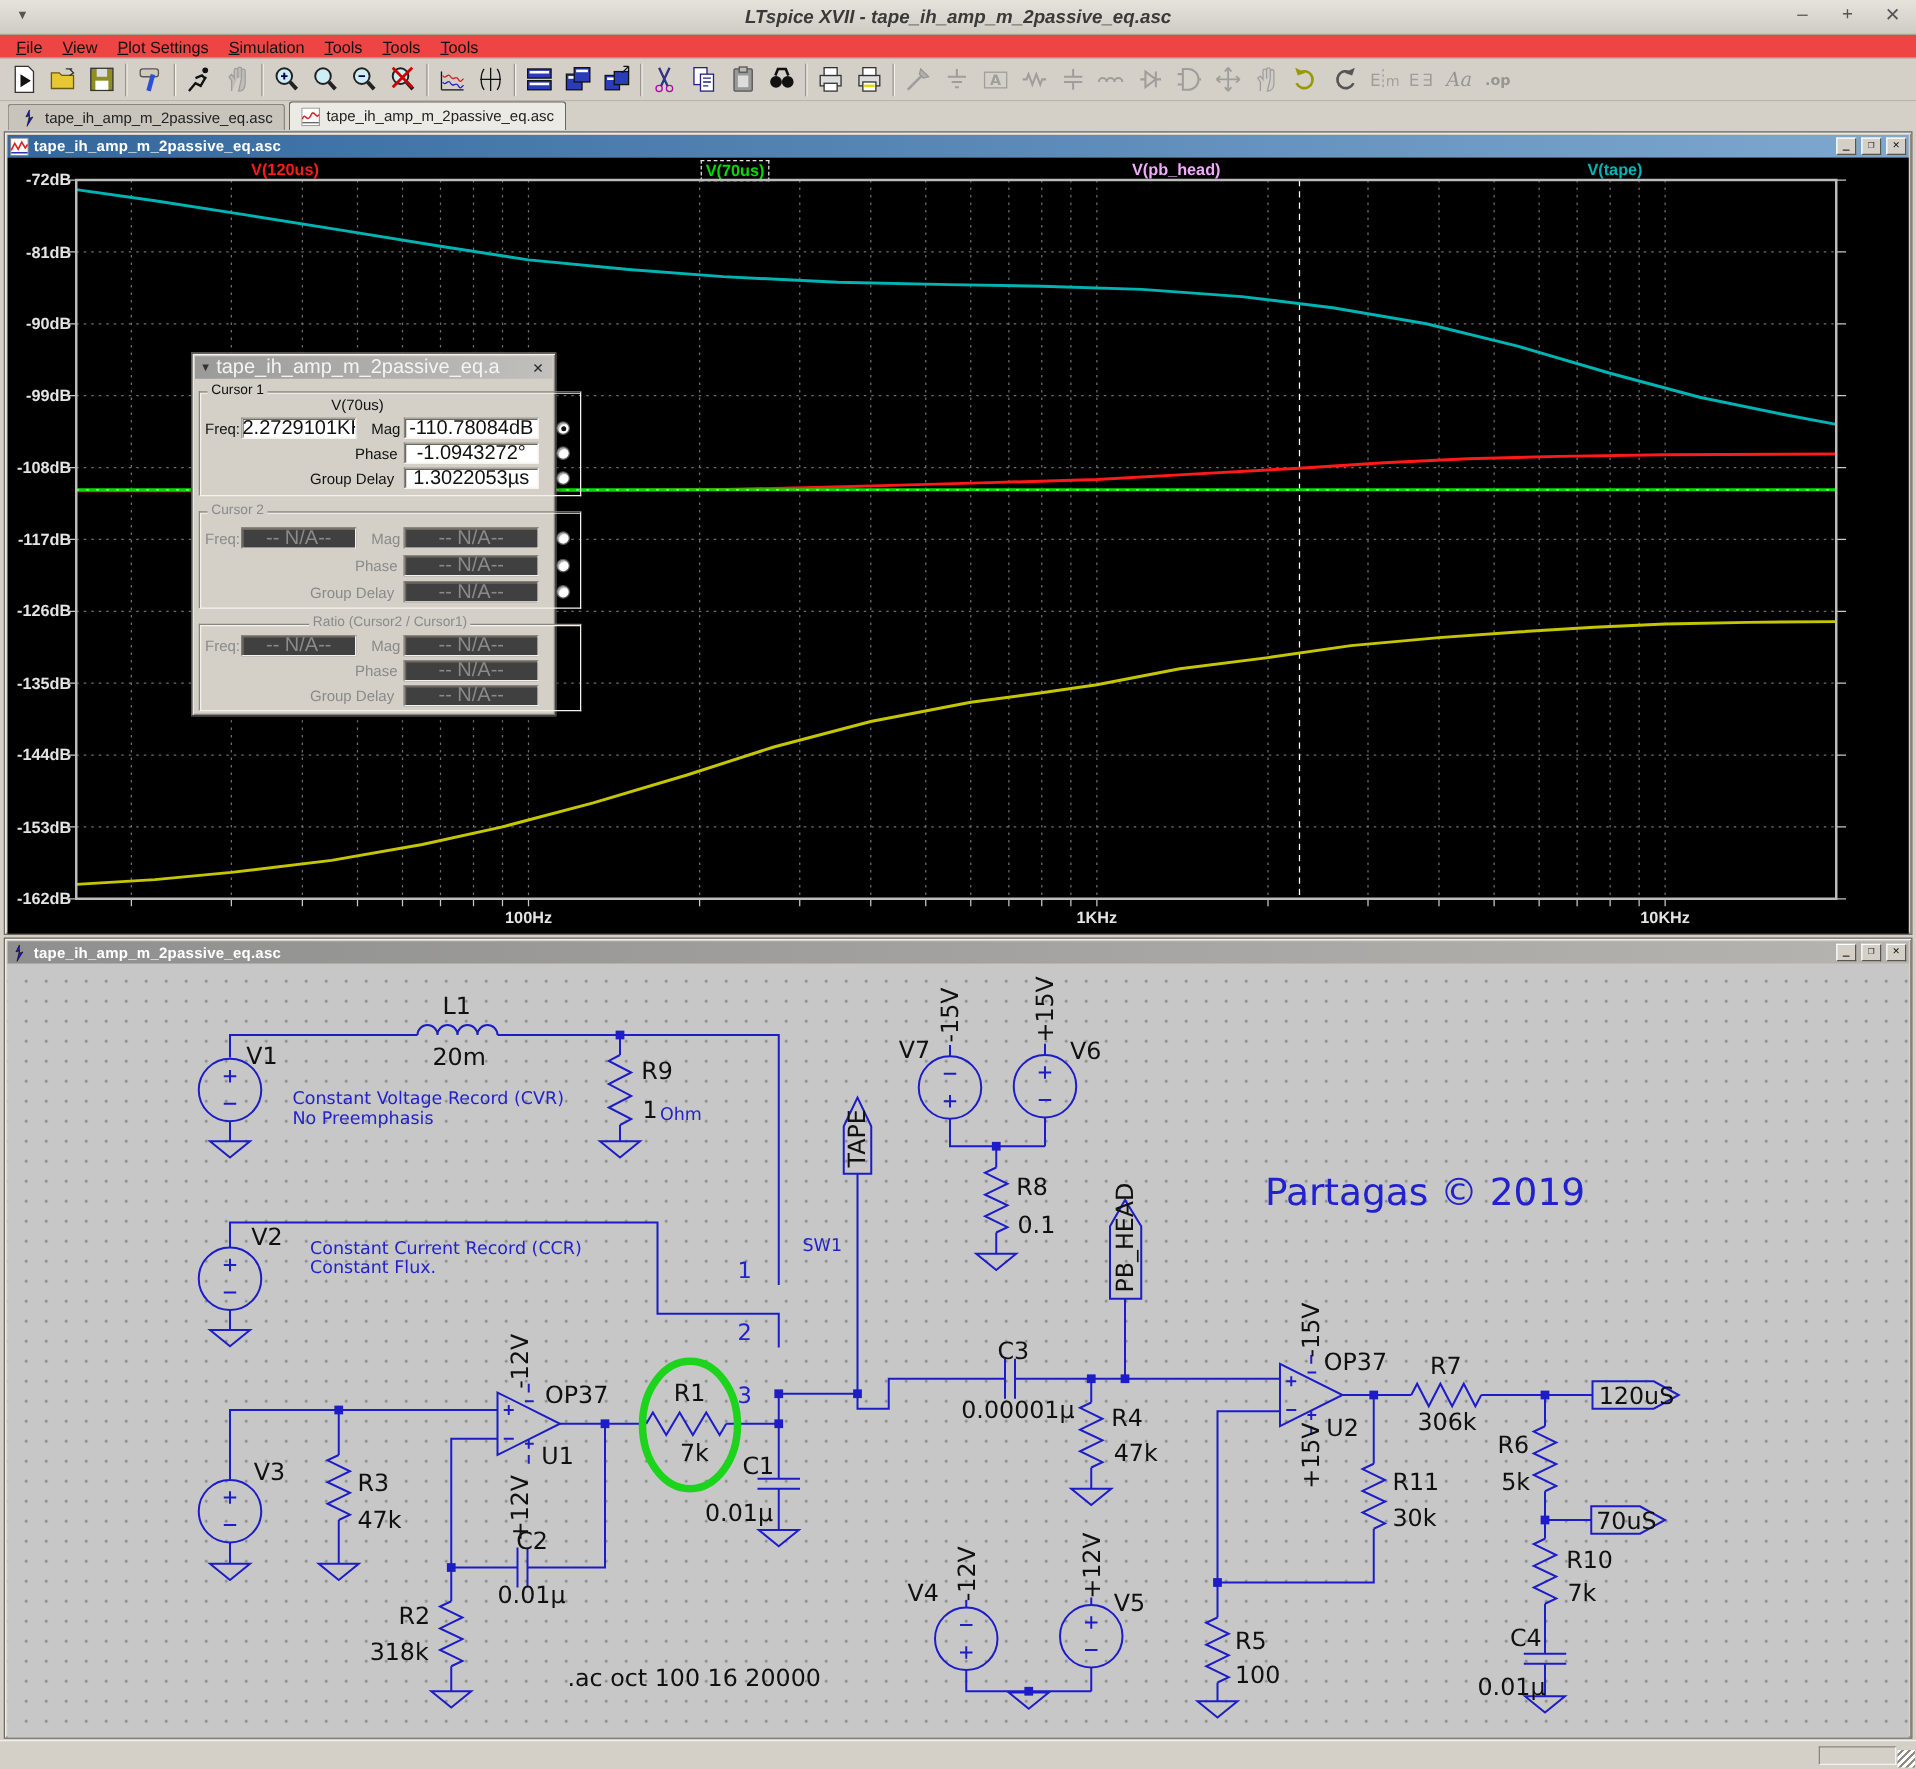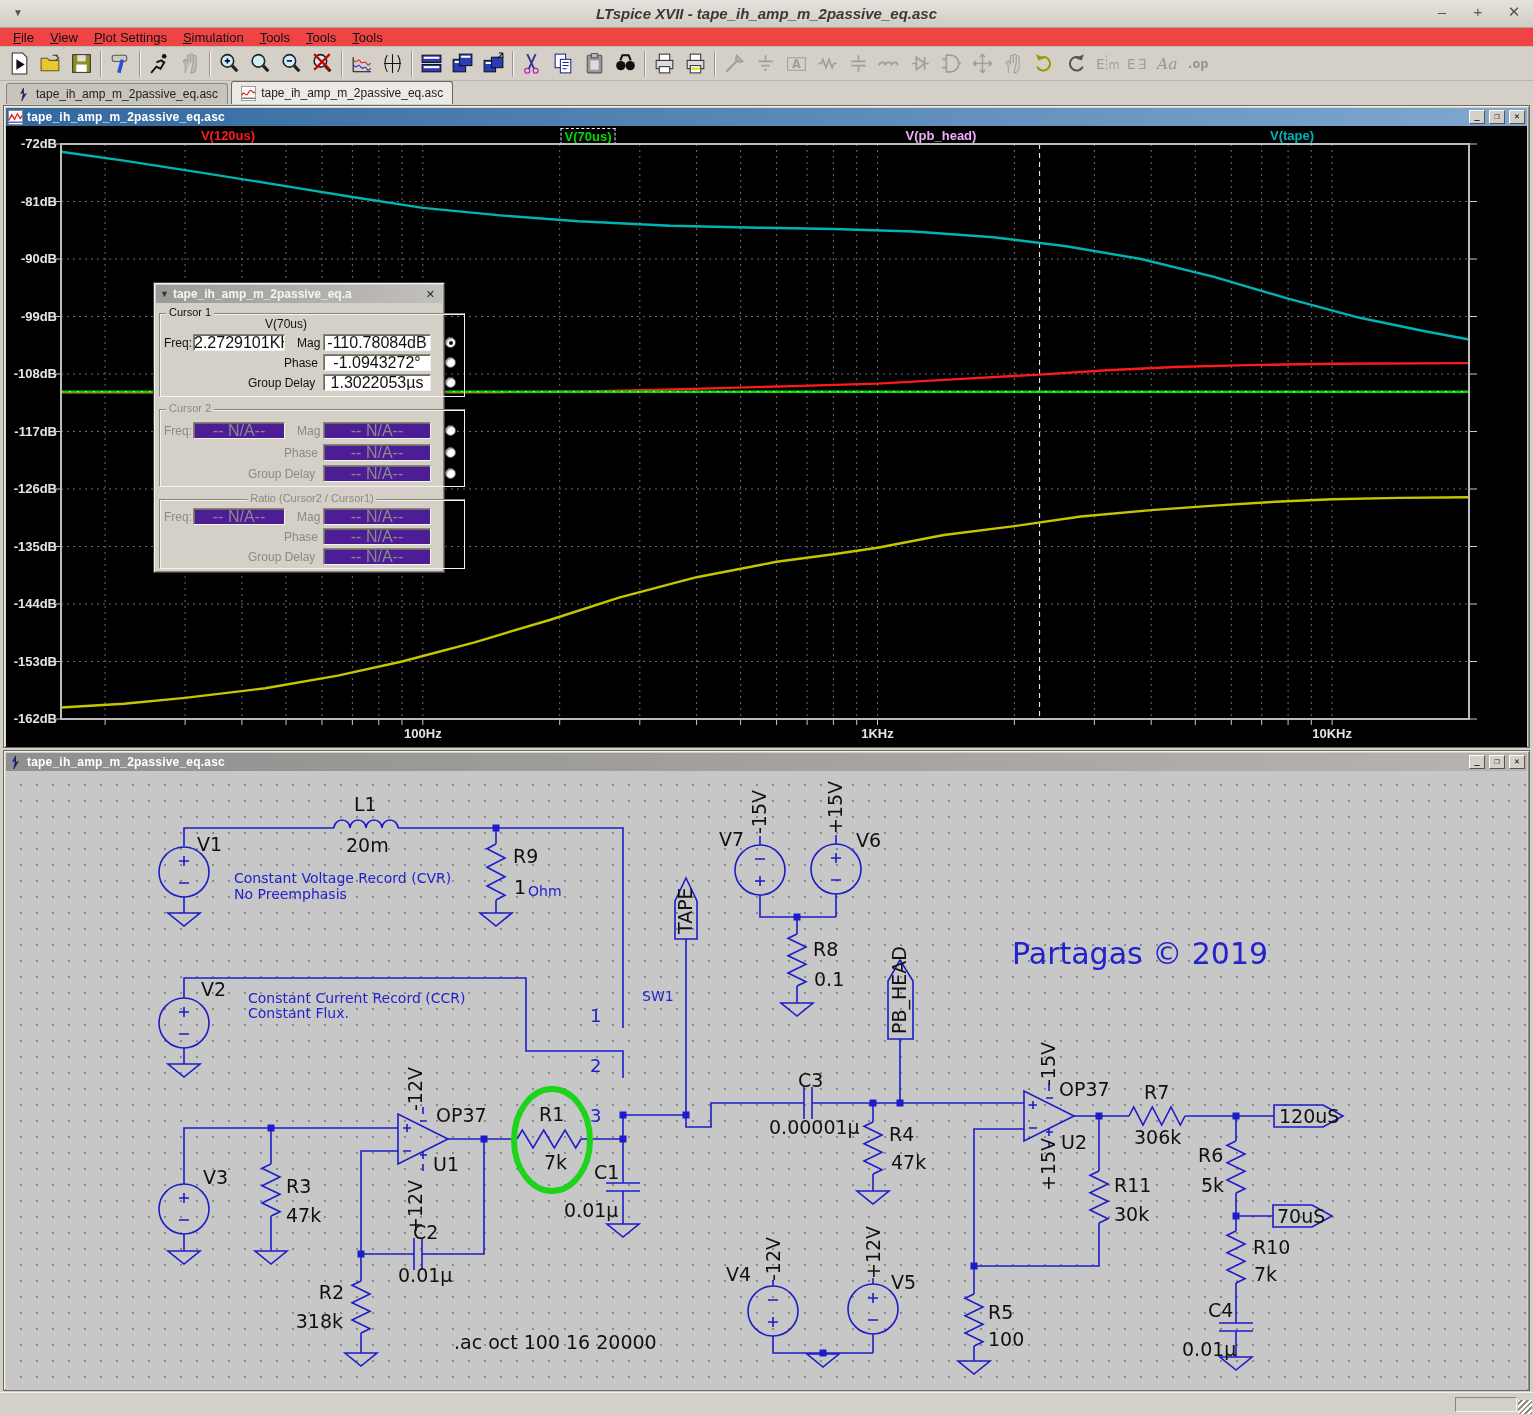--- a/index.html
+++ b/index.html
@@ -55,29 +55,29 @@
   #plotSvg{position:absolute;left:47px;top:16px;width:1424px;height:604px;}
   .ylab{position:absolute;left:2px;width:49px;text-align:right;font-size:13px;font-weight:bold;color:#e4e4e4;white-space:nowrap;}
   .xlab{position:absolute;top:600px;width:80px;text-align:center;font-size:13px;font-weight:bold;color:#e4e4e4;transform:translateX(-50%);}
 
   
   #cursorDlg{position:absolute;left:147px;top:156px;width:292px;height:291px;background:#d4d0c8;
     border:1px solid #404040;box-shadow:inset 1px 1px 0 #f4f2ee, inset -1px -1px 0 #8a867e,2px 2px 4px rgba(0,0,0,.5);
     font-size:12px;color:#111;}
   #dlgTitle{position:absolute;left:2px;top:2px;right:2px;height:18px;
     background:linear-gradient(90deg,#9a9a98,#c2c0bc);display:flex;align-items:center;padding:0 4px;gap:4px;}
-  #dlgTitle .t{flex:1;color:#f4f4f4;font-weight:bold;font-size:12px;white-space:nowrap;overflow:hidden;}
+  #dlgTitle .t{flex:1;color:#f4f4f4;font-weight:normal;font-size:16px;white-space:nowrap;overflow:hidden;}
   .dlg-x{color:#2a2a2a;font-weight:bold;font-size:11px;padding:0 3px;}
   .groupbox{position:absolute;left:5px;width:306px;border:1px solid;border-color:#8a867e #f4f2ee #f4f2ee #8a867e;
     box-shadow:inset 1px 1px 0 #f4f2ee;}
   .gb-legend{position:absolute;top:-8px;left:6px;background:#d4d0c8;padding:0 3px;font-size:11px;}
   .gb-legend.center{left:50%;transform:translateX(-50%);}
   .fld{position:absolute;height:17px;border:1px solid;border-color:#8a867e #f4f2ee #f4f2ee #8a867e;
     box-shadow:inset 1px 1px 0 #6e6a62;background:#fff;text-align:center;font-size:16px;line-height:15px;overflow:hidden;white-space:nowrap;}
-  .fld.na{background:#4c1d95;color:#8a8a8a;}
+  .fld.na{background:#404040;color:#8a8a8a;}
   .dlbl{position:absolute;font-size:12px;white-space:nowrap;}
   .dlbl.dim,.dim{color:#8a8a8a;}
   .radio{position:absolute;width:11px;height:11px;border-radius:50%;background:#fff;
     border:1px solid #555;box-shadow:inset 1px 1px 1px #999;}
   .radio.on::after{content:"";position:absolute;left:2.5px;top:2.5px;width:4px;height:4px;border-radius:50%;background:#111;}
 
   
   #schemwin{left:3px;top:750px;width:1527px;height:641px;}
   #schemClient{position:relative;width:1521px;height:619px;background:#c7c7c7;
     background-image:radial-gradient(#898989 1px, transparent 1.4px);background-size:16px 16px;background-position:7px 6px;}

